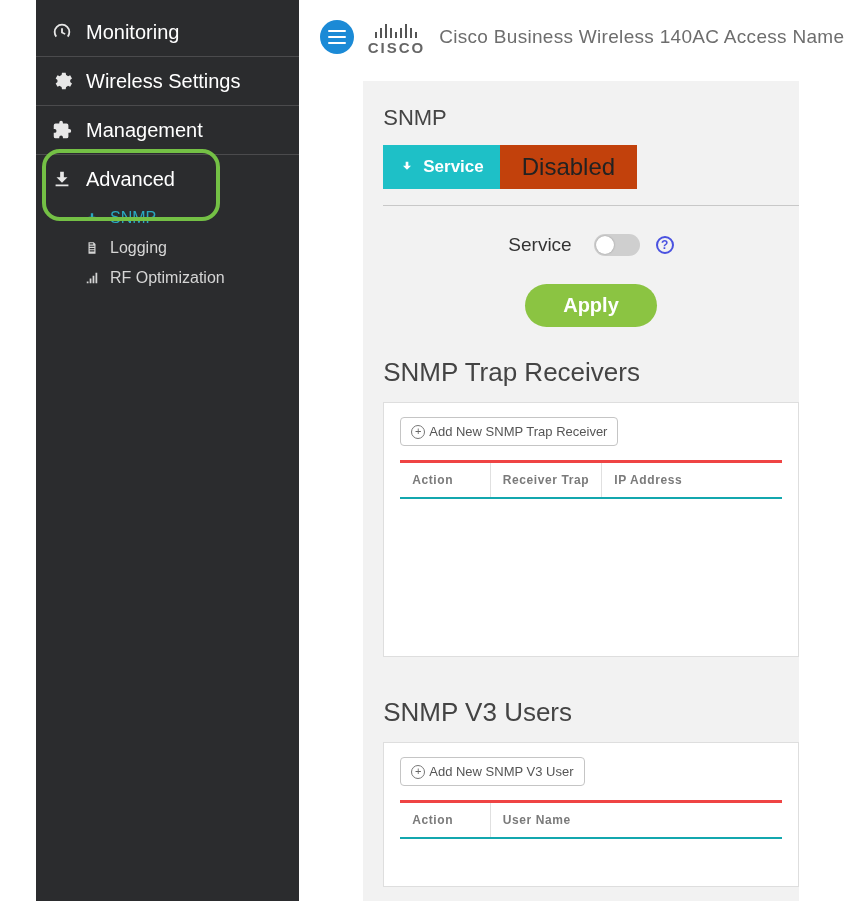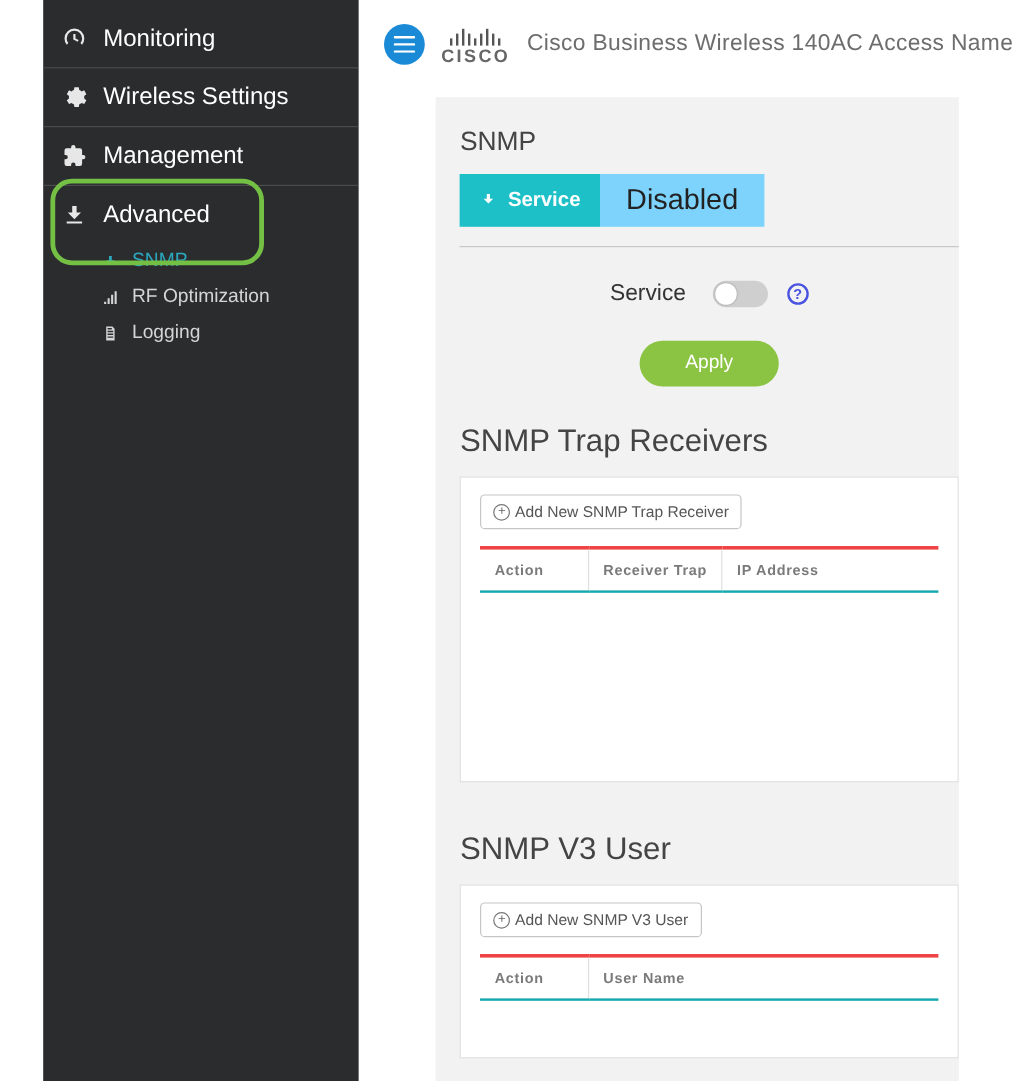--- a/index.html
+++ b/index.html
@@ -47,32 +47,32 @@
   .cisco-bars span{display:inline-block;width:2px;background:#555;}
   .cisco-word{font-size:15px;font-weight:700;letter-spacing:2px;color:#666;margin-top:2px;}
   .product-title{font-size:19px;color:#6d6d6d;letter-spacing:.3px;}
 
   .page{background:var(--content-bg);padding:18px 0 0 20px;flex:1;overflow:hidden;}
   .section-title{font-size:22px;color:#444;margin:6px 0 14px 0;}
 
   .status-row{display:flex;align-items:stretch;margin-bottom:16px;}
   .status-tag{background:var(--teal);color:#fff;display:flex;align-items:center;gap:8px;padding:10px 16px;font-size:17px;font-weight:600;}
   .status-tag svg{fill:#fff;}
-  .status-value{background:#7dd3fc;color:#222;font-size:24px;padding:8px 22px;display:flex;align-items:center;}
+  .status-value{background:#c2410c;color:#222;font-size:24px;padding:8px 22px;display:flex;align-items:center;}
 
   .divider{height:1px;background:#c8c8c8;margin:0 0 28px 0;width:100%;}
 
   .service-row{display:flex;align-items:center;justify-content:center;gap:16px;margin-bottom:28px;}
   .service-label{font-size:19px;color:#333;margin-right:6px;}
   .toggle{width:46px;height:22px;border-radius:11px;background:#cfcfcf;position:relative;cursor:pointer;}
   .toggle::after{content:"";position:absolute;left:2px;top:2px;width:18px;height:18px;border-radius:50%;background:#fff;box-shadow:0 0 2px rgba(0,0,0,.3);}
   .help-icon{width:18px;height:18px;border-radius:50%;border:2px solid #4a52e0;color:#4a52e0;font-size:12px;font-weight:700;display:flex;align-items:center;justify-content:center;cursor:pointer;}
 
   .apply-row{display:flex;justify-content:center;margin-bottom:30px;}
-  .apply-btn{background:var(--green);color:#fff;font-size:16px;border:none;border-radius:24px;padding:10px 38px;cursor:pointer;}
+  .apply-btn{background:var(--green);color:#fff;font-size:20px;border:none;border-radius:24px;padding:10px 38px;cursor:pointer;font-weight:bold;}
 
   .sub-title{font-size:26px;color:#444;margin:4px 0 14px 0;}
 
   .card{background:#fff;border:1px solid #dedede;padding:14px 16px 18px 16px;margin-bottom:40px;}
   .add-btn{background:#fff;border:1px solid #c5c5c5;border-radius:4px;padding:6px 10px;font-size:13px;color:#555;display:inline-flex;align-items:center;gap:4px;cursor:pointer;margin-bottom:14px;}
   .add-btn .plus{width:14px;height:14px;border:1px solid #777;border-radius:50%;display:inline-flex;align-items:center;justify-content:center;font-size:11px;line-height:1;color:#666;}
 
   table{width:100%;border-collapse:collapse;}
   thead th{text-align:left;font-size:12px;letter-spacing:.6px;color:#7a7a7a;font-weight:600;padding:10px 12px;border-top:3px solid #ef4444;border-bottom:2px solid var(--th-border);}
   thead th + th{border-left:1px solid #e0e0e0;}
@@ -133,32 +133,32 @@
             <span class="sub-icon">
               <svg width="14" height="14" viewBox="0 0 24 24">
                   <path fill="currentColor" d="M12 16 6 10h4V4h4v6h4l-6 6Z"></path>
                 </svg>
             </span>
             <span>SNMP</span>
           </li>
           <li>
             <span class="sub-icon">
               <svg width="14" height="14" viewBox="0 0 24 24">
+                  <path fill="currentColor" d="M6 2h9l3 3v17H6V2Zm2 4h6V4H8v2Zm0 4h8V8H8v2Zm0 4h8v-2H8v2Zm0 4h8v-2H8v2Z"></path>
+                </svg>
+            </span>
+            <span>Logging</span>
+          </li>
+          <li>
+            <span class="sub-icon">
+              <svg width="14" height="14" viewBox="0 0 24 24">
                   <path fill="currentColor" d="M3 18h3v3H3v-3Zm5-5h3v8H8v-8Zm5-5h3v13h-3V8Zm5-5h3v18h-3V3Z"></path>
                 </svg>
             </span>
             <span>RF Optimization</span>
-          </li>
-          <li>
-            <span class="sub-icon">
-              <svg width="14" height="14" viewBox="0 0 24 24">
-                  <path fill="currentColor" d="M6 2h9l3 3v17H6V2Zm2 4h6V4H8v2Zm0 4h8V8H8v2Zm0 4h8v-2H8v2Zm0 4h8v-2H8v2Z"></path>
-                </svg>
-            </span>
-            <span>Logging</span>
           </li>
         </ul>
       </li>
     </ul>
   </nav>
 
   <div class="content">
     <div class="topbar">
       <div class="hamburger">
         <svg width="18" height="14" viewBox="0 0 18 14">
@@ -222,21 +222,21 @@
             </tr>
           </thead>
           <tbody class="empty">
               <tr>
                 <td colspan="3"></td>
               </tr>
             </tbody>
         </table>
       </div>
 
-      <div class="sub-title">SNMP V3 User</div>
+      <div class="sub-title">SNMP V3 Users</div>
       <div class="card v3">
         <button class="add-btn">
           <span class="plus">+</span>
           <span>Add New SNMP V3 User</span>
         </button>
         <table>
           <thead>
             <tr>
               <th style="width:90px">Action</th>
               <th>User Name</th>

